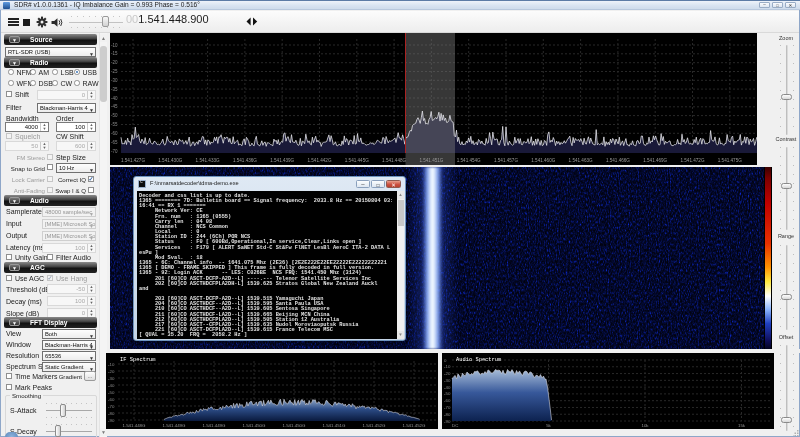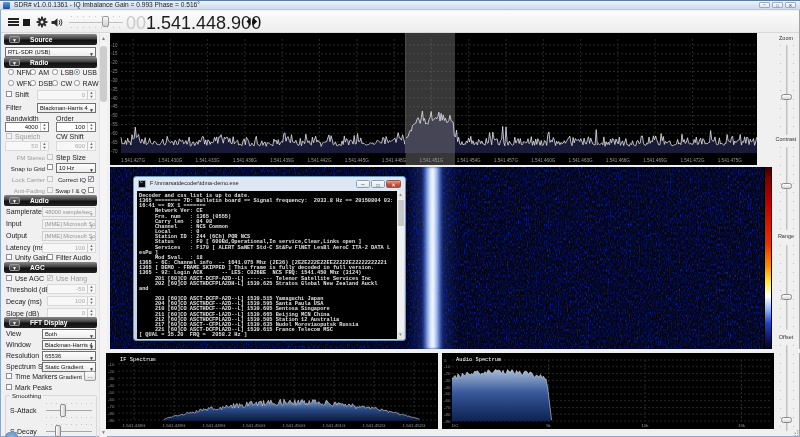--- a/index.html
+++ b/index.html
@@ -58,21 +58,21 @@
   </svg>
 
 <svg class="abs" style="left:51px;top:16.5px" width="14" height="11" viewBox="0 0 26 20">
     <polygon points="1,7 6,7 12,2 12,18 6,13 1,13" fill="#2a2a2a"></polygon>
     <path d="M15 6 q3 4 0 8 M18 3.5 q4.5 6.5 0 13" stroke="#2a2a2a" stroke-width="1.8" fill="none"></path>
   </svg>
 <div class="abs" style="left:69px;top:21.5px;width:54px;height:1px;background:#c2c2c2"></div>
 <div class="abs" style="left:71px;top:16px;width:52px;height:1px;background-image:repeating-linear-gradient(90deg,#c6c6c6 0 1px,transparent 1px 6px)"></div>
 <div class="abs" style="left:71px;top:27px;width:52px;height:1px;background-image:repeating-linear-gradient(90deg,#c6c6c6 0 1px,transparent 1px 6px)"></div>
 <div class="abs" style="left:102px;top:16px;width:7px;height:11px;background:linear-gradient(#f8f8f8,#d2d2d2);border:1px solid #9a9a9a;border-radius:2px"></div>
-<div class="abs" style="left:126px;top:13px;font-size:18px;color:#1c1c1c"><span style="color:#c9c9c9">00</span>1.541.448.900</div>
+<div class="abs" style="left:126px;top:13px;font-size:11px;color:#1c1c1c"><span style="color:#c9c9c9">00</span>1.541.448.900</div>
 <svg class="abs" style="left:246px;top:17px" width="12" height="9" viewBox="0 0 12 9">
     <polygon points="4.6,0.5 4.6,8.5 0.5,4.5" fill="#111"></polygon>
     <polygon points="7,0.5 7,8.5 11.2,4.5" fill="#111"></polygon>
   </svg>
 
 <div class="abs" style="left:1px;top:33px;width:107px;height:403px;background:#f0f0f0"></div>
 <div class="hdr" style="top:34px">
     <span class="tri">▼</span>
     <span class="t">Source</span>
   </div>

